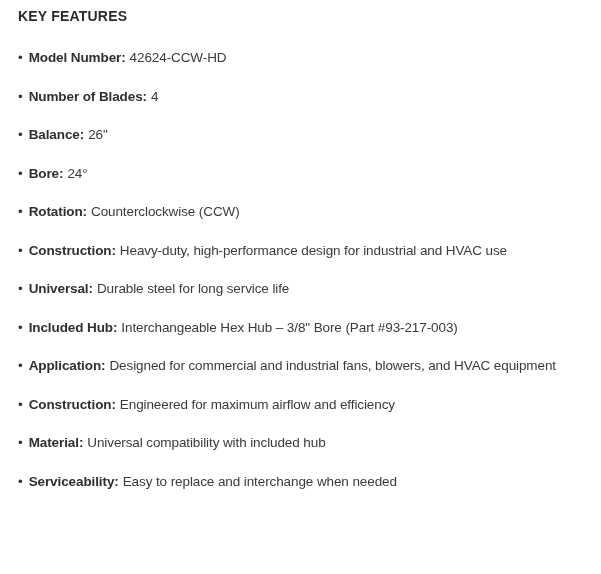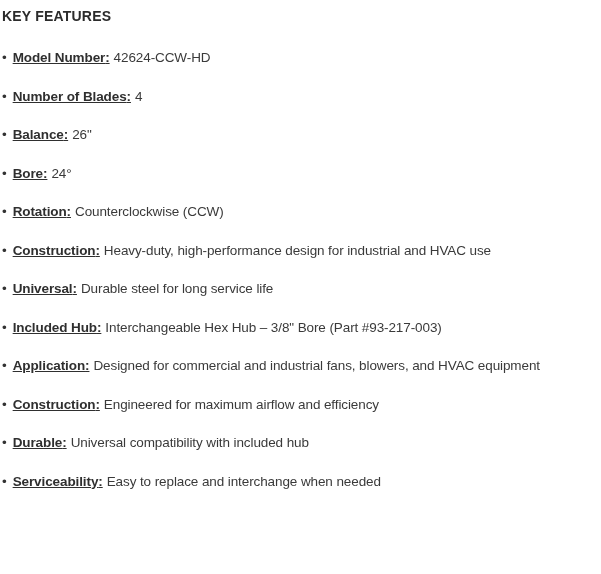--- a/index.html
+++ b/index.html
@@ -8,21 +8,21 @@
     background: #ffffff;
   }
   body {
     width: 601px;
     height: 574px;
     overflow: hidden;
     font-family: "Liberation Sans", sans-serif;
     color: #333333;
   }
   .page {
-    padding: 9px 0 0 2px;
+    padding: 9px 0 0 18px;
   }
   .page-heading {
     font-size: 14px;
     font-weight: 700;
     line-height: 15px;
     margin: 0 0 24px 0;
     letter-spacing: 0.2px;
     color: #2b2b2b;
   }
   .feature-list {
@@ -40,21 +40,20 @@
   .bullet {
     display: inline-block;
     margin-right: 6px;
     font-size: 13.5px;
     color: #333333;
   }
   .feature-label,
   .feature-colon {
     font-weight: 700;
     color: #2f2f2f;
-    text-decoration: underline;
   }
   .feature-value {
     font-weight: 400;
     margin-left: 4px;
     color: #3a3a3a;
   }
 </style>
 </head>
 <body>
 
@@ -86,19 +85,19 @@
       <li class="feature-item">
       <span class="bullet">•</span><span class="feature-label">Included Hub</span><span class="feature-colon">:</span><span class="feature-value">Interchangeable Hex Hub – 3/8" Bore (Part #93-217-003)</span>
     </li>
       <li class="feature-item">
       <span class="bullet">•</span><span class="feature-label">Application</span><span class="feature-colon">:</span><span class="feature-value">Designed for commercial and industrial fans, blowers, and HVAC equipment</span>
     </li>
       <li class="feature-item">
       <span class="bullet">•</span><span class="feature-label">Construction</span><span class="feature-colon">:</span><span class="feature-value">Engineered for maximum airflow and efficiency</span>
     </li>
       <li class="feature-item">
-      <span class="bullet">•</span><span class="feature-label">Durable</span><span class="feature-colon">:</span><span class="feature-value">Universal compatibility with included hub</span>
+      <span class="bullet">•</span><span class="feature-label">Material</span><span class="feature-colon">:</span><span class="feature-value">Universal compatibility with included hub</span>
     </li>
       <li class="feature-item">
       <span class="bullet">•</span><span class="feature-label">Serviceability</span><span class="feature-colon">:</span><span class="feature-value">Easy to replace and interchange when needed</span>
     </li>
     </ul>
 </div>
 
 </body></html>

